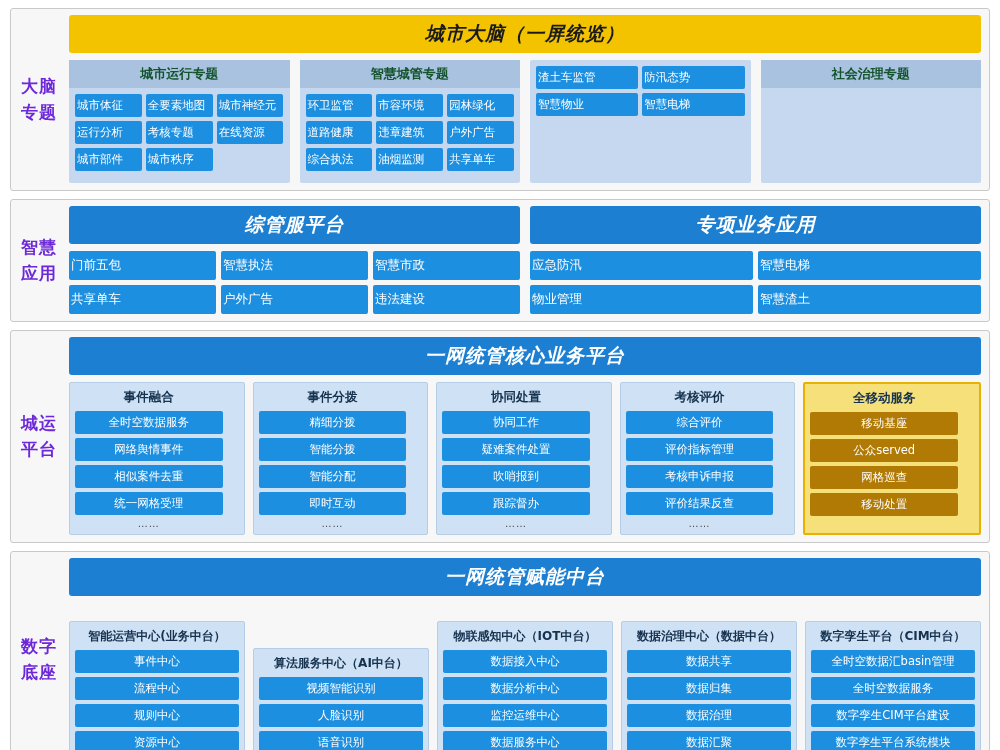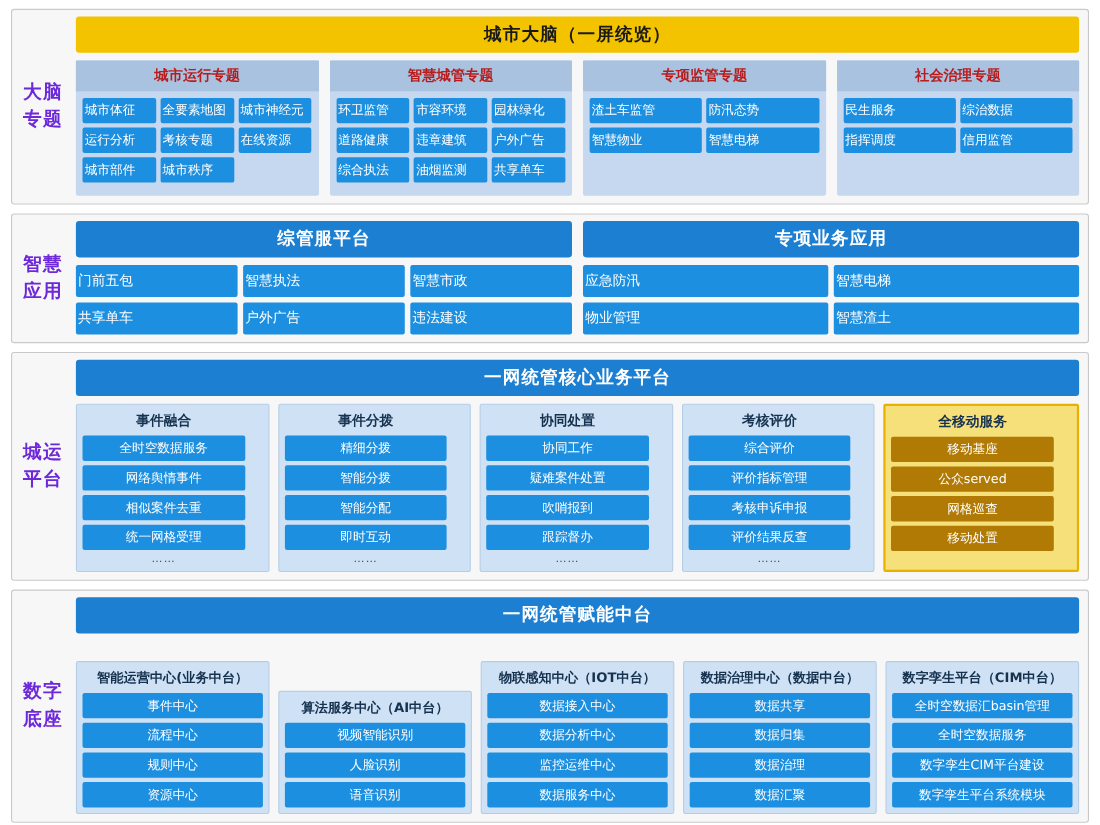--- a/index.html
+++ b/index.html
@@ -33,39 +33,40 @@
     color:#6d28d9;
     letter-spacing:1px;
     line-height:1.5;
   }
   .band-body{flex:1;padding:6px 8px 7px 2px;box-sizing:border-box;}
 
   .title-bar{
     background:#f3c300;
     color:#1a1a1a;
     font-weight:bold;
-    font-size:16px;
+    font-size:19px;
     text-align:center;
     padding:6px 0;
     border-radius:3px;
     letter-spacing:1px;
+    font-style:italic;
   }
   .title-bar.blue{
     background:#1d7fd1;
     color:#ffffff;
   }
   .title-row{display:flex;gap:10px;}
   .title-row > div{flex:1;}
 
   
   .brain-cols{display:flex;gap:10px;margin-top:7px;}
   .brain-col{flex:1;background:#c5d8ef;border-radius:2px;padding:0 0 6px 0;}
   .brain-col-head{
     background:#a8c2e0;
-    color:#b91c1c;
+    color:#14532d;
     font-size:13px;
     font-weight:bold;
     text-align:center;
     padding:5px 0;
   }
   .chipgrid{display:flex;flex-wrap:wrap;gap:4px;padding:6px;}
   .chip{
     background:#1d8fe0;
     color:#fff;
     font-size:11.5px;
@@ -189,37 +190,30 @@
             <div class="chip">道路健康</div>
             <div class="chip">违章建筑</div>
             <div class="chip">户外广告</div>
             <div class="chip">综合执法</div>
             <div class="chip">油烟监测</div>
             <div class="chip">共享单车</div>
           </div>
         </div>
 
         <div class="brain-col">
-          <div class="brain-col-head">专项监管专题</div>
           <div class="chipgrid c2">
             <div class="chip">渣土车监管</div>
             <div class="chip">防汛态势</div>
             <div class="chip">智慧物业</div>
             <div class="chip">智慧电梯</div>
           </div>
         </div>
 
         <div class="brain-col">
           <div class="brain-col-head">社会治理专题</div>
-          <div class="chipgrid c2">
-            <div class="chip">民生服务</div>
-            <div class="chip">综治数据</div>
-            <div class="chip">指挥调度</div>
-            <div class="chip">信用监管</div>
-          </div>
         </div>
 
       </div>
     </div>
   </div>
 
   <div class="band">
     <div class="band-label">
       <span>智慧</span>
       <span>应用</span>

